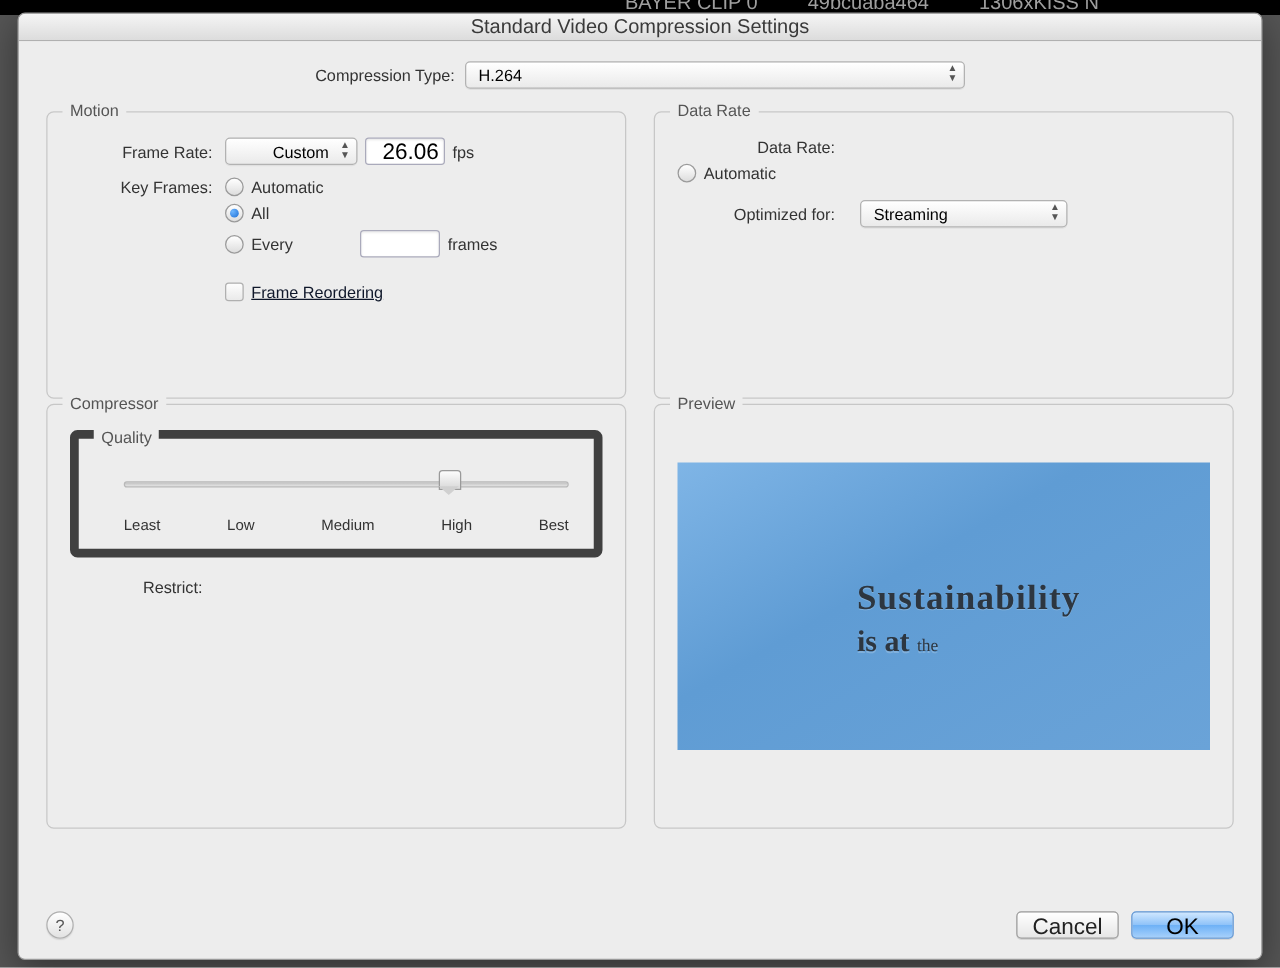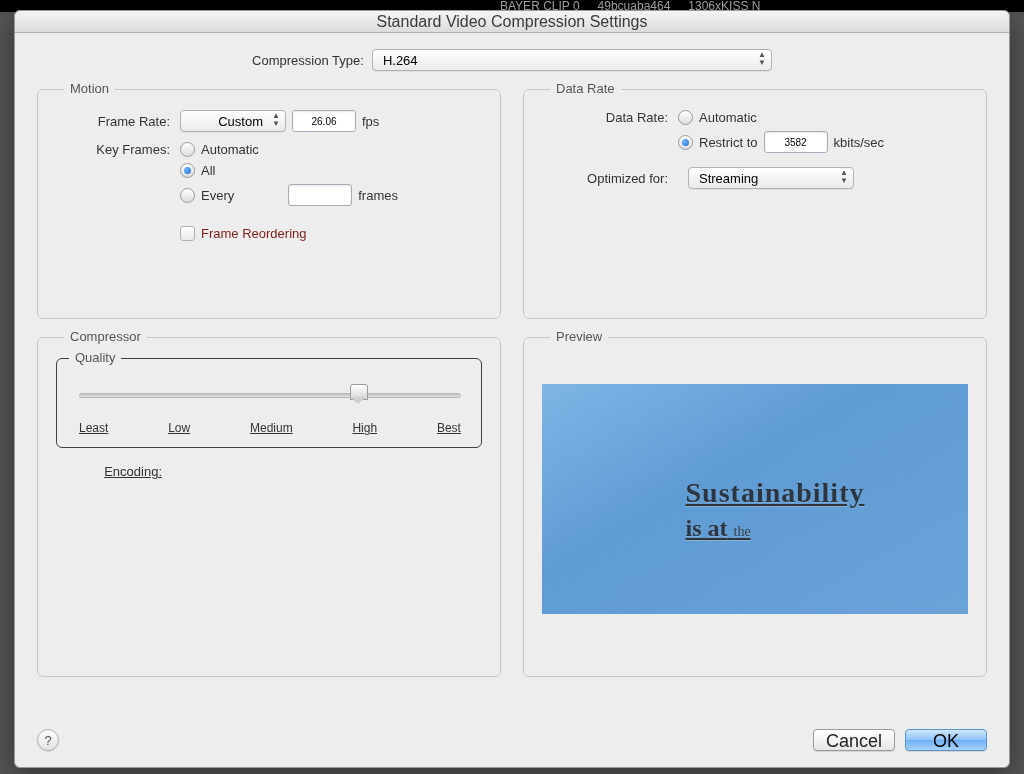--- a/index.html
+++ b/index.html
@@ -13,25 +13,25 @@
     background: #555;
     overflow: hidden;
     position: relative;
   }
   .backdrop-top {
     position: absolute;
     top: 0; left: 0; right: 0;
     height: 12px;
     background: #000;
     display: flex;
-    gap: 18px;
+    gap: 40px;
     color: #aaa;
-    font-size: 12px;
+    font-size: 16px;
     padding-left: 500px;
-    align-items: center;
+    align-items: flex-end;
   }
   .dialog {
     position: absolute;
     top: 10px;
     left: 14px;
     width: 996px;
     height: 758px;
     background: #ededed;
     border: 1px solid #9a9a9a;
     border-radius: 6px;
@@ -95,21 +95,21 @@
   .groupbox {
     border: 1px solid #c7c7c7;
     border-radius: 6px;
     position: relative;
     padding: 20px 18px 16px 18px;
     background: #ededed;
   }
   .groupbox > .legend {
     position: absolute;
     top: -9px;
-    left: 26px;
+    left: 12px;
     background: #ededed;
     padding: 0 6px;
     font-size: 13px;
     color: #555;
   }
   .row {
     display: flex;
     align-items: center;
     gap: 6px;
     margin-bottom: 10px;
@@ -120,22 +120,22 @@
     padding-right: 4px;
     color: #333;
     flex-shrink: 0;
   }
   input[type=text].num {
     width: 64px;
     height: 22px;
     border: 1px solid #aab;
     border-radius: 3px;
     padding: 0 4px;
-    font-size: 10px;
-    text-align: center;
+    font-size: 18px;
+    text-align: right;
     background: #fff;
     box-shadow: inset 0 1px 2px rgba(0,0,0,.1);
   }
   input[type=text].small { width: 64px; }
   .radio-stack { display: flex; flex-direction: column; gap: 6px; }
   .radio-item {
     display: flex;
     align-items: center;
     gap: 6px;
   }
@@ -156,26 +156,26 @@
     background: radial-gradient(circle at 30% 30%, #6db6ff, #1e6fd6);
   }
   .checkbox {
     width: 15px; height: 15px;
     border: 1px solid #b0b0b0;
     border-radius: 3px;
     background: linear-gradient(#fdfdfd, #eaeaea);
     display: inline-block;
     flex-shrink: 0;
   }
-  .disabled { color: #7f1d1d; }
+  .disabled { color: #0f172a; text-decoration: underline; }
   .sub-groupbox {
-    border: 1px solid #404040;
+    border: 7px solid #404040;
     border-radius: 6px;
     position: relative;
-    padding: 26px 20px 12px 22px;
+    padding: 26px 20px 12px 36px;
     margin-bottom: 16px;
   }
   .sub-groupbox > .legend {
     position: absolute;
     top: -9px;
     left: 12px;
     background: #ededed;
     padding: 0 6px;
     color: #555;
   }
@@ -353,69 +353,63 @@
         <div class="row" style="margin-top:20px;">
           <span class="label-col"></span>
           <span class="checkbox disabled"></span>
           <span class="disabled">Frame Reordering</span>
         </div>
       </div>
 
       <div class="groupbox datarate-group">
         <span class="legend">Data Rate</span>
 
-        <div class="row" style="align-items:flex-start;">
+        <div class="row" style="align-items:flex-start;flex-direction:column;">
           <span class="label-col" style="width:130px;">Data Rate:</span>
           <div class="data-rate-sub">
             <div class="radio-row">
               <span class="radio"></span>
               <span>Automatic</span>
             </div>
-            <div class="radio-row">
-              <span class="radio checked"></span>
-              <span>Restrict to</span>
-              <input type="text" class="num small" value="3582" style="">
-              <span>kbits/sec</span>
-            </div>
           </div>
         </div>
 
         <div class="row" style="margin-top:14px;gap:16px;">
           <span class="label-col" style="width:130px;">Optimized for:</span>
           <span class="select-wrap">
             <button class="select" style="width:166px;text-align:left;">Streaming</button>
             <span class="arrows">▲<br>▼</span>
           </span>
         </div>
       </div>
 
     </div>
 
-    <div class="columns" style="margin-top:18px;text-decoration:underline;">
+    <div class="columns" style="margin-top:4px;">
 
       <div class="groupbox compressor-group">
         <span class="legend">Compressor</span>
 
         <div class="sub-groupbox">
           <span class="legend">Quality</span>
           <div class="slider">
             <div class="track"></div>
             <div class="thumb"></div>
           </div>
           <div class="slider-labels">
             <span>Least</span>
             <span>Low</span>
             <span>Medium</span>
             <span>High</span>
             <span>Best</span>
           </div>
         </div>
 
         <div class="row" style="align-items:flex-start;margin-top:6px;">
-          <span class="label-col" style="width:110px;">Encoding:</span>
+          <span class="label-col" style="width:110px;">Restrict:</span>
         </div>
       </div>
 
       <div class="groupbox preview-group">
         <span class="legend">Preview</span>
         <div class="preview-box">
           <div class="preview-text">
             <div class="l1">Sustainability</div>
             <div class="l2">
               <span>is at</span>

